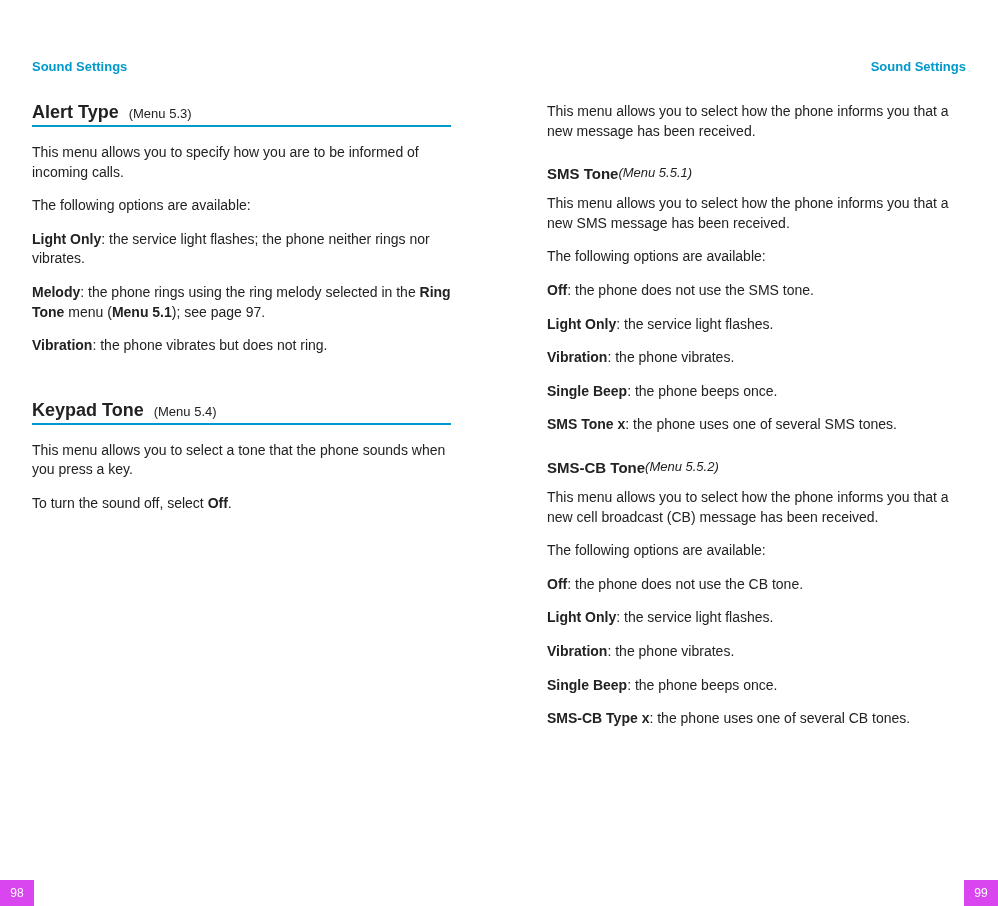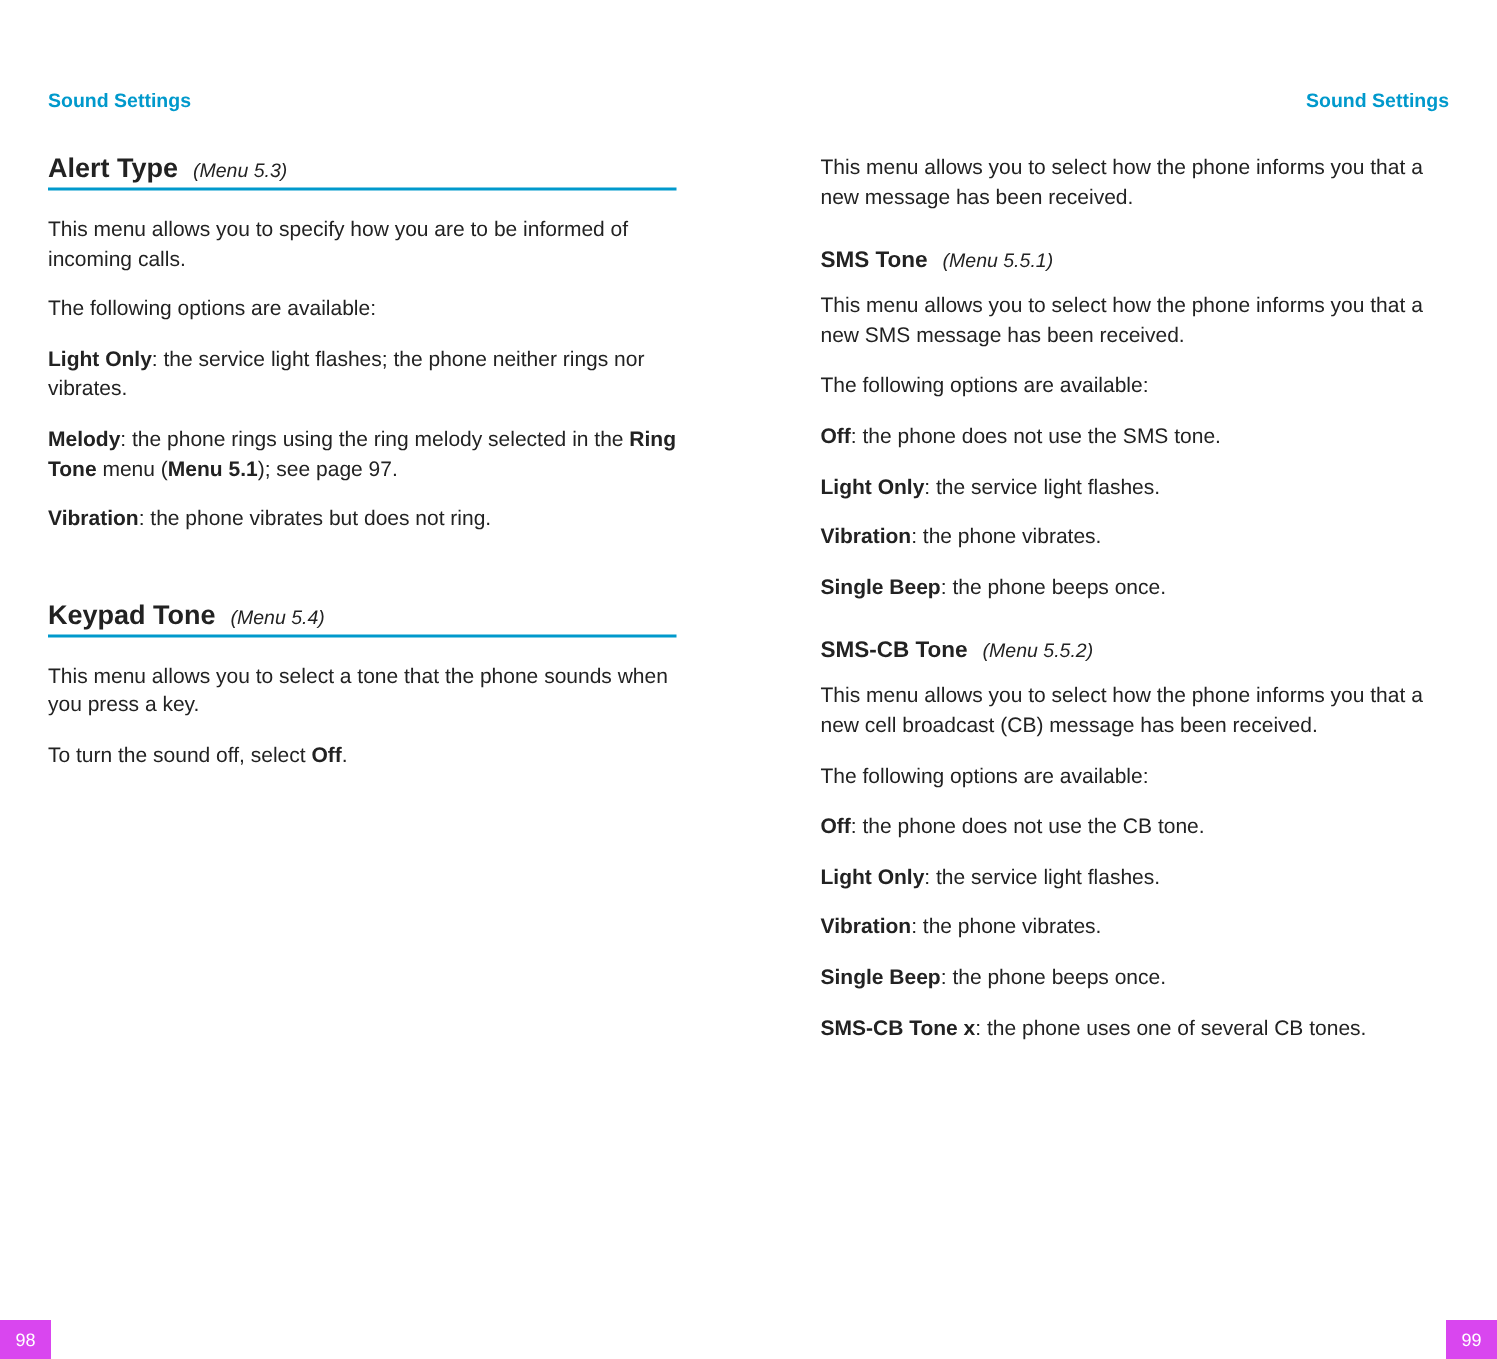--- a/index.html
+++ b/index.html
@@ -52,30 +52,28 @@
       display: flex;
       align-items: baseline;
       gap: 10px;
     }
     .section-title {
       font-weight: bold;
       font-size: 18px;
       color: #222;
     }
     .section-menu {
-      font-style: italic;
       font-size: 13px;
       color: #222;
     }
     .subsection-heading {
       margin-top: 24px;
       margin-bottom: 12px;
       display: flex;
-      align-items: center;
-      gap: 10px;
+      align-items: flex-start;
     }
     .subsection-title {
       font-weight: bold;
       font-size: 15px;
       color: #222;
     }
     .subsection-menu {
       font-style: italic;
       font-size: 13px;
       color: #222;
@@ -165,30 +163,31 @@
       <span class="subsection-title">SMS Tone</span>
       <span class="subsection-menu">(Menu 5.5.1)</span>
     </div>
     <p>This menu allows you to select how the phone informs you that a new SMS message has been received.</p>
     <p>The following options are available:</p>
 
     <p><span class="opt-label">Off</span><span>: the phone does not use the SMS tone.</span></p>
     <p><span class="opt-label">Light Only</span><span>: the service light flashes.</span></p>
     <p><span class="opt-label">Vibration</span><span>: the phone vibrates.</span></p>
     <p><span class="opt-label">Single Beep</span><span>: the phone beeps once.</span></p>
+    <p><span class="opt-label">SMS Tone x</span><span>: the phone uses one of several SMS tones.</span></p>
 
     <div class="subsection-heading">
       <span class="subsection-title">SMS-CB Tone</span>
       <span class="subsection-menu">(Menu 5.5.2)</span>
     </div>
     <p>This menu allows you to select how the phone informs you that a new cell broadcast (CB) message has been received.</p>
     <p>The following options are available:</p>
 
     <p><span class="opt-label">Off</span><span>: the phone does not use the CB tone.</span></p>
     <p><span class="opt-label">Light Only</span><span>: the service light flashes.</span></p>
     <p><span class="opt-label">Vibration</span><span>: the phone vibrates.</span></p>
     <p><span class="opt-label">Single Beep</span><span>: the phone beeps once.</span></p>
-    <p><span class="opt-label">SMS-CB Tone x</span><span>: the phone uses one of several CB tones.</span></p>
+    <p><span class="opt-label">SMS-CB Type x</span><span>: the phone uses one of several CB tones.</span></p>
 
     <div class="page-number-tab">99</div>
   </div>
 
 </div>
 
 </body></html>

